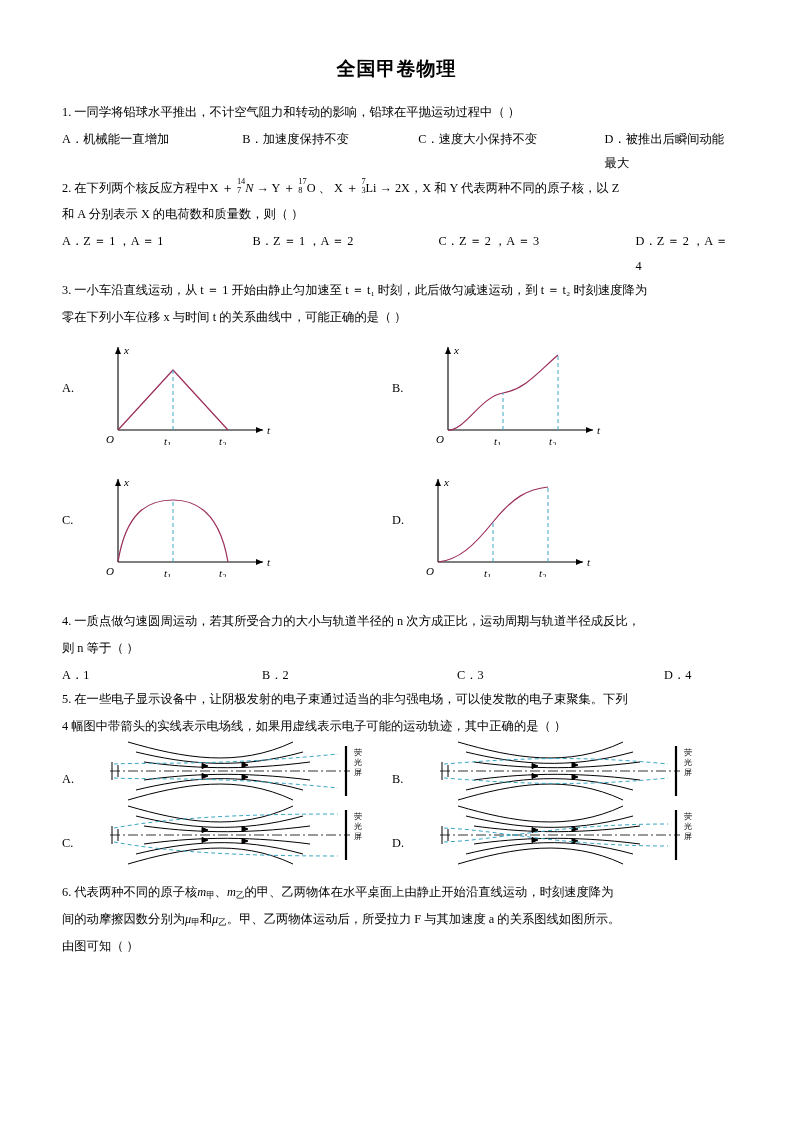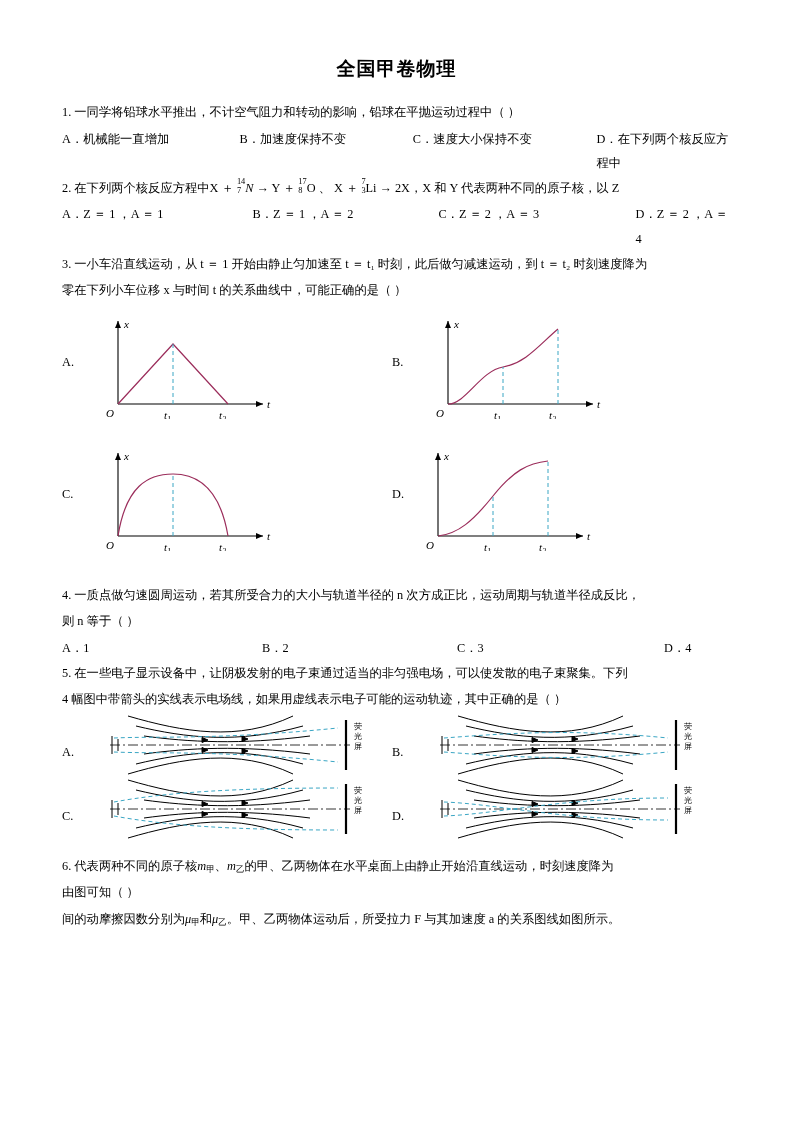--- a/index.html
+++ b/index.html
@@ -89,27 +89,28 @@
   <div class="doc-title">全国甲卷物理</div>
 
   <div class="q">
     <span>1.</span>
     <span>一同学将铅球水平推出，不计空气阻力和转动的影响，铅球在平抛运动过程中（      ）</span>
   </div>
   <div class="opts">
     <span class="op" style="width:160px">A．机械能一直增加</span>
     <span class="op" style="width:155px">B．加速度保持不变</span>
     <span class="op" style="width:167px">C．速度大小保持不变</span>
-    <span class="op">D．在下列两个核反应方程中</span>
+    <span class="op">D．被推出后瞬间动能最大</span>
   </div>
 
   <div class="q">
     <span>2.</span>
     <span>在下列两个核反应方程中</span><span>X ＋ <span class="frac-pre"><span>14</span><span>7</span></span><i class="it">N</i> → Y ＋ <span class="frac-pre"><span>17</span><span>8</span></span>O 、 X ＋ <span class="frac-pre"><span>7</span><span>3</span></span>Li → 2X</span><span>，X 和 Y 代表两种不同的原子核，以 Z</span>
   </div>
+  <div class="q q-body">和 A 分别表示 X 的电荷数和质量数，则（      ）</div>
   <div class="opts">
     <span class="op" style="width:160px">A．Z ＝ 1 ，A ＝ 1</span>
     <span class="op" style="width:155px">B．Z ＝ 1 ，A ＝ 2</span>
     <span class="op" style="width:167px">C．Z ＝ 2 ，A ＝ 3</span>
     <span class="op">D．Z ＝ 2 ，A ＝ 4</span>
   </div>
 
   <div class="q">
     <span>3.</span>
     <span>一小车沿直线运动，从 t ＝ 1 开始由静止匀加速至 t ＝ t₁ 时刻，此后做匀减速运动，到 t ＝ t₂ 时刻速度降为</span>
@@ -365,18 +366,18 @@
           <path d="M30,25 l0,12"></path>
         </g>
       </svg>
     </div>
   </div>
 
   <div class="q" style="margin-top:14px">
     <span>6.</span>
     <span>代表两种不同的原子核</span><i class="it">m</i><span class="sub">甲</span><span>、</span><i class="it">m</i><span class="sub">乙</span><span>的甲、乙两物体在水平桌面上由静止开始沿直线运动，时刻速度降为</span>
   </div>
-  <div class="q q-body">由图可知（      ）</div>
   <div class="q q-body">
     <span>间的动摩擦因数分别为</span><i class="it">μ</i><span class="sub">甲</span><span>和</span><i class="it">μ</i><span class="sub">乙</span><span>。甲、乙两物体运动后，所受拉力 F 与其加速度 a 的关系图线如图所示。</span>
   </div>
+  <div class="q q-body">由图可知（      ）</div>
 
 </div>
 
 </body></html>

